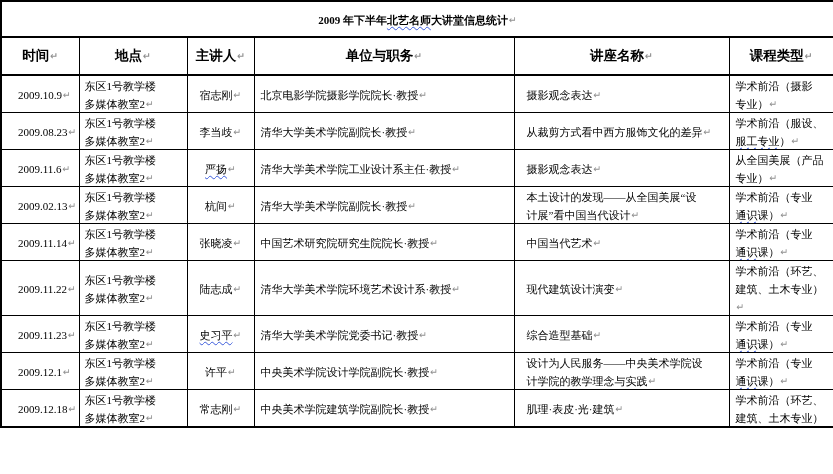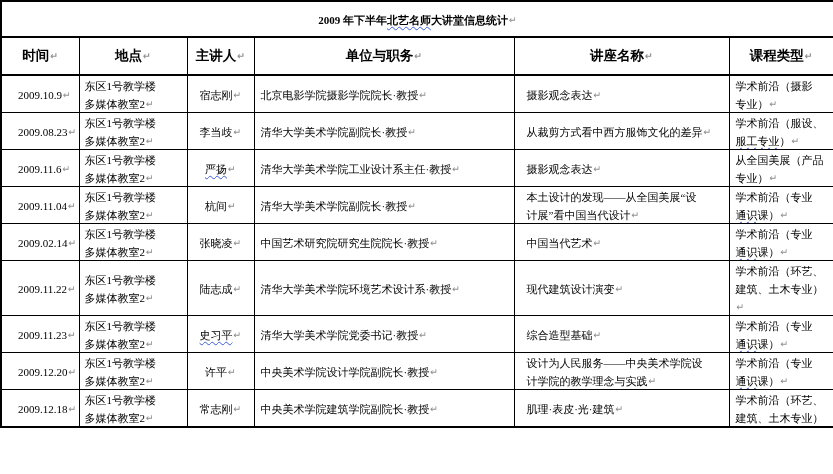--- a/index.html
+++ b/index.html
@@ -79,33 +79,33 @@
     <td class="place"><span class="t">东区1号教学楼
 多媒体教室2</span><span class="pm">↵</span></td>
     <td class="speaker"><span class="t"><span class="sqb">严扬</span></span><span class="pm">↵</span></td>
     <td class="unit"><span class="t">清华大学美术学院工业设计系主任·教授</span><span class="pm">↵</span></td>
     <td class="lecture"><span class="t">摄影观念表达</span><span class="pm">↵</span></td>
     <td class="type"><span class="t">从全国美展（产品
 专业）</span><span class="pm">↵</span></td>
   </tr>
 
   <tr class="r">
-    <td class="time"><span class="t">2009.11.04</span><span class="pm">↵</span></td>
+    <td class="time"><span class="t">2009.02.13</span><span class="pm">↵</span></td>
     <td class="place"><span class="t">东区1号教学楼
 多媒体教室2</span><span class="pm">↵</span></td>
     <td class="speaker"><span class="t">杭间</span><span class="pm">↵</span></td>
     <td class="unit"><span class="t">清华大学美术学院副院长·教授</span><span class="pm">↵</span></td>
     <td class="lecture"><span class="t">本土设计的发现——从全国美展“设
 计展”看中国当代设计</span><span class="pm">↵</span></td>
     <td class="type"><span class="t">学术前沿（专业
 <span class="sqb">通识</span>课）</span><span class="pm">↵</span></td>
   </tr>
 
   <tr class="r">
-    <td class="time"><span class="t">2009.02.14</span><span class="pm">↵</span></td>
+    <td class="time"><span class="t">2009.11.14</span><span class="pm">↵</span></td>
     <td class="place"><span class="t">东区1号教学楼
 多媒体教室2</span><span class="pm">↵</span></td>
     <td class="speaker"><span class="t">张晓凌</span><span class="pm">↵</span></td>
     <td class="unit"><span class="t">中国艺术研究院研究生院院长·教授</span><span class="pm">↵</span></td>
     <td class="lecture"><span class="t">中国当代艺术</span><span class="pm">↵</span></td>
     <td class="type"><span class="t">学术前沿（专业
 <span class="sqb">通识</span>课）</span><span class="pm">↵</span></td>
   </tr>
 
   <tr class="r">
@@ -124,21 +124,21 @@
     <td class="place"><span class="t">东区1号教学楼
 多媒体教室2</span><span class="pm">↵</span></td>
     <td class="speaker"><span class="t"><span class="sqb">史习平</span></span><span class="pm">↵</span></td>
     <td class="unit"><span class="t">清华大学美术学院党委书记·教授</span><span class="pm">↵</span></td>
     <td class="lecture"><span class="t">综合造型基础</span><span class="pm">↵</span></td>
     <td class="type"><span class="t">学术前沿（专业
 <span class="sqb">通识</span>课）</span><span class="pm">↵</span></td>
   </tr>
 
   <tr class="r">
-    <td class="time"><span class="t">2009.12.20</span><span class="pm">↵</span></td>
+    <td class="time"><span class="t">2009.12.1</span><span class="pm">↵</span></td>
     <td class="place"><span class="t">东区1号教学楼
 多媒体教室2</span><span class="pm">↵</span></td>
     <td class="speaker"><span class="t">许平</span><span class="pm">↵</span></td>
     <td class="unit"><span class="t">中央美术学院设计学院副院长·教授</span><span class="pm">↵</span></td>
     <td class="lecture"><span class="t">设计为人民服务——中央美术学院设
 计学院的教学理念与实践</span><span class="pm">↵</span></td>
     <td class="type"><span class="t">学术前沿（专业
 <span class="sqb">通识</span>课）</span><span class="pm">↵</span></td>
   </tr>
 

